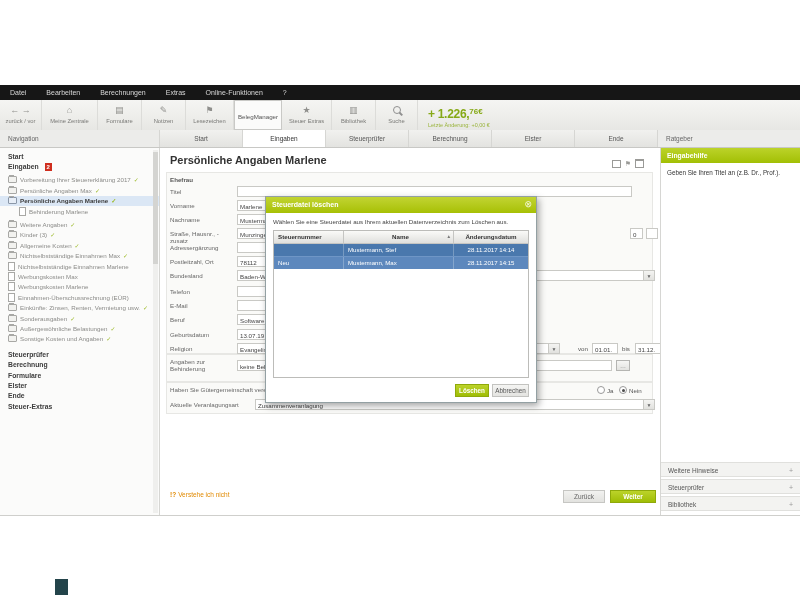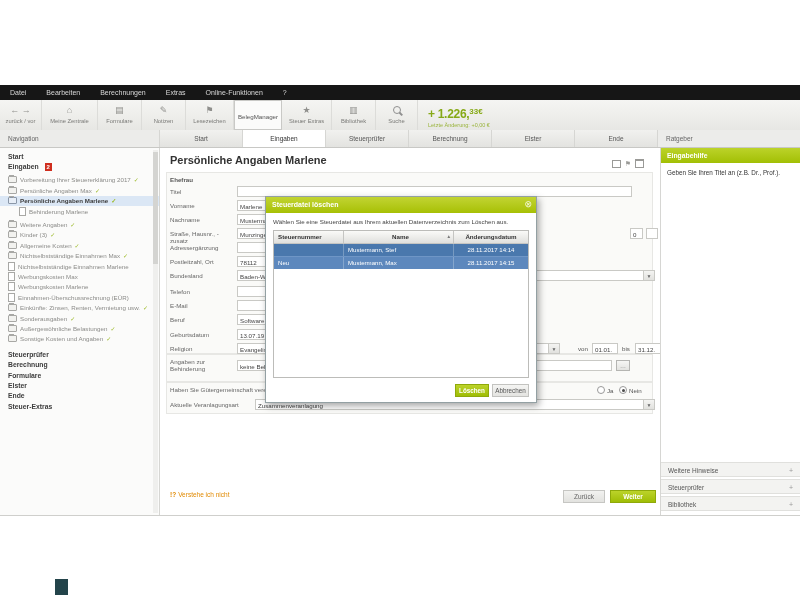--- a/index.html
+++ b/index.html
@@ -139,21 +139,21 @@
       <div class="ticon">▥</div>
       <div class="tlabel">Bibliothek</div>
     </div>
     <div class="tbtn" style="width:42px">
       <div class="ticon">
           <div class="mag"></div>
         </div>
       <div class="tlabel">Suche</div>
     </div>
     <div class="sum">
-      <span class="sum-main">+ 1.226,</span><span class="sum-cents">33€</span>
+      <span class="sum-main">+ 1.226,</span><span class="sum-cents">76€</span>
       <div class="last-change">Letzte Änderung: +0,00 €</div>
     </div>
   </div>
 
   <div class="tabbar">
     <div class="panel-header" style="width:160px">Navigation</div>
     <div class="tab">Start</div>
     <div class="tab active">Eingaben</div>
     <div class="tab">Steuerprüfer</div>
     <div class="tab">Berechnung</div>

